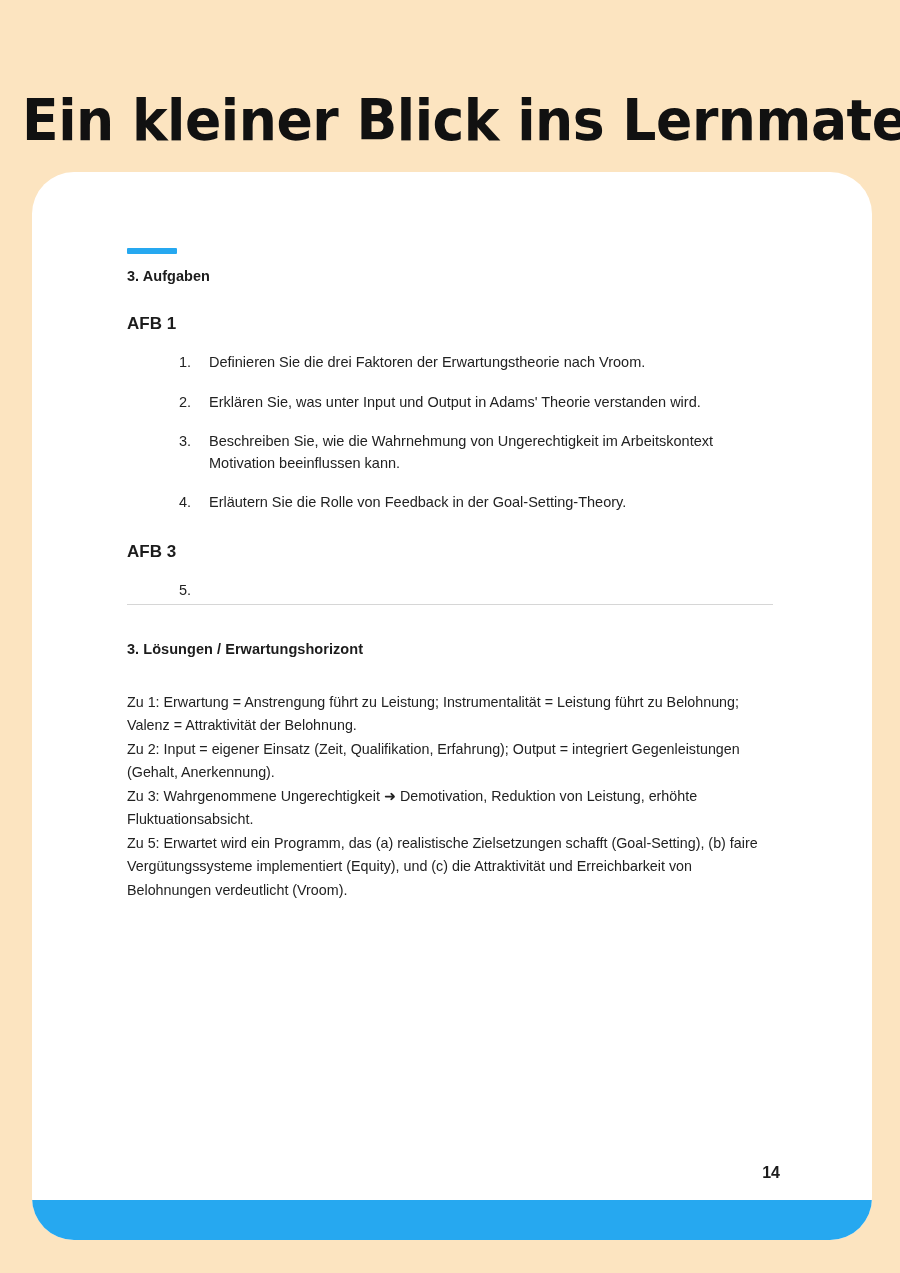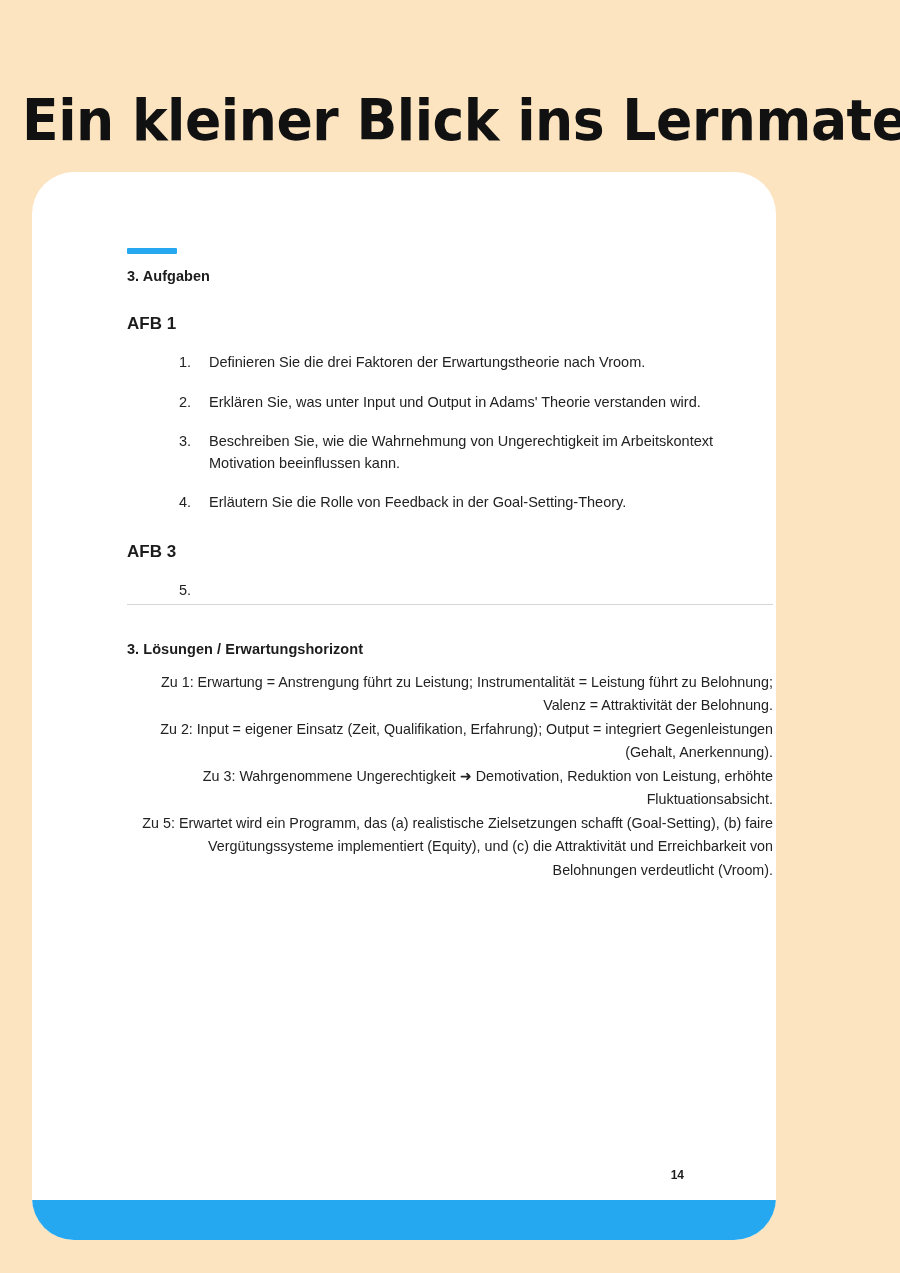--- a/index.html
+++ b/index.html
@@ -31,21 +31,21 @@
     transform: scaleX(0.94);
     transform-origin: left center;
     white-space: nowrap;
   }
 
   
   .card {
     position: absolute;
     left: 32px;
     top: 172px;
-    width: 744px;
+    width: 840px;
     height: 1068px;
     background: #ffffff;
     border-radius: 42px;
     overflow: hidden;
   }
 
   .card-body {
     position: absolute;
     left: 0;
     top: 0;
@@ -132,36 +132,35 @@
   .solutions-title {
     font-size: 14.5px;
     font-weight: bold;
     color: #1c1c1c;
     line-height: 20px;
     margin: 34px 0 0 0;
     letter-spacing: 0.05px;
   }
 
   .solutions-block {
-    margin-top: 12px;
+    margin-top: 32px;
     font-size: 14.3px;
     line-height: 23.5px;
     color: #222222;
-    text-align: right;
   }
 
   .solutions-block p {
     margin: 0;
   }
 
   .page-number {
     position: absolute;
     right: 92px;
     bottom: 58px;
-    font-size: 12px;
+    font-size: 16px;
     font-weight: bold;
     color: #1c1c1c;
   }
 </style>
 </head>
 <body>
 
 <h1 class="headline">Ein kleiner Blick ins Lernmaterial:</h1>
 
 <div class="card">

